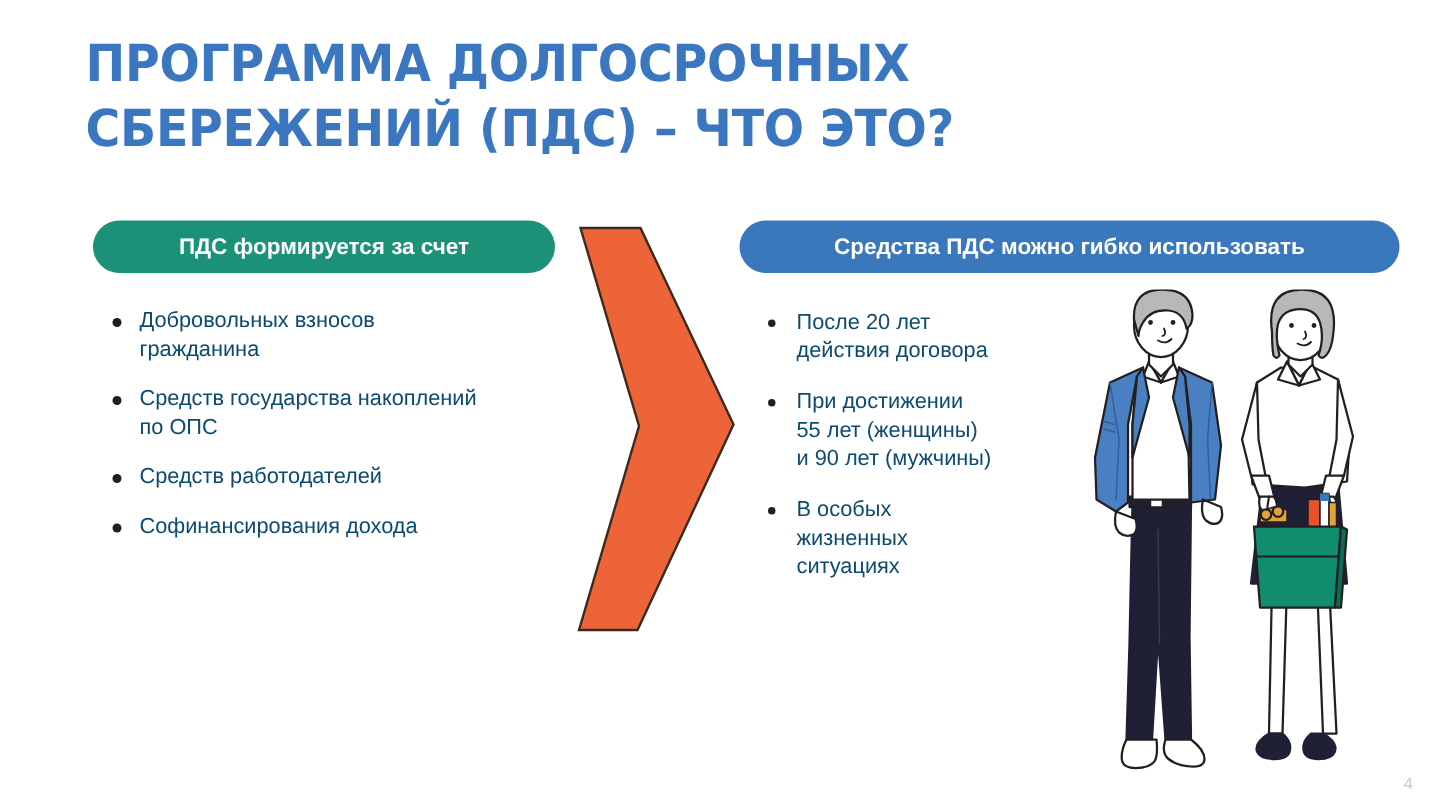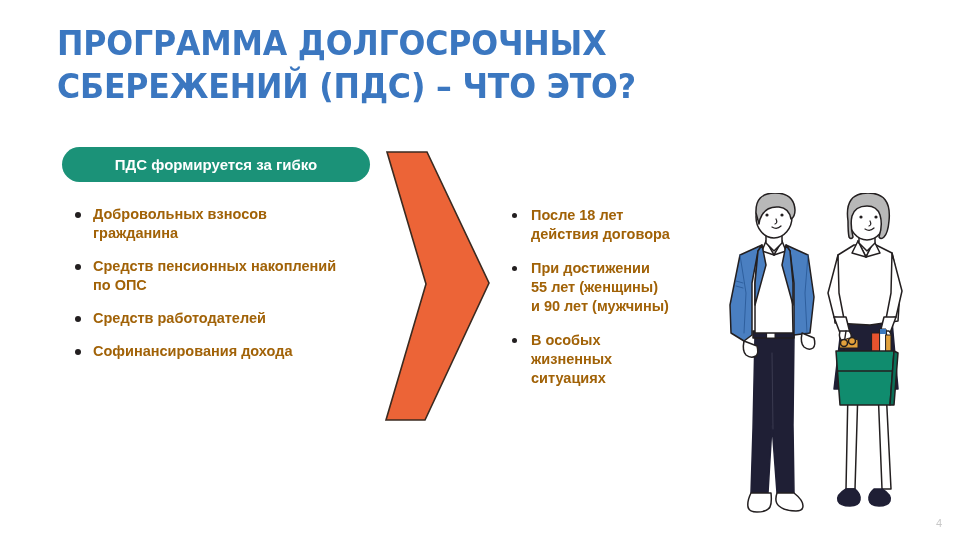--- a/index.html
+++ b/index.html
@@ -64,22 +64,21 @@
     height: 35px;
     background: #3A78BE;
   }
 
   
   .bullets {
     position: absolute;
     list-style: none;
     margin: 0;
     padding: 0;
-    color: #a16207;
-    font-weight: bold;
+    color: #0c4a6e;
   }
   .bullets li {
     position: relative;
     padding-left: 21px;
     white-space: pre-line;
   }
   .bullets li::before {
     content: "";
     position: absolute;
     left: 3px;
@@ -140,35 +139,38 @@
 </style>
 </head>
 <body>
 
 <div class="slide">
 
   <div class="title">ПРОГРАММА ДОЛГОСРОЧНЫХ
 СБЕРЕЖЕНИЙ (ПДС) – ЧТО ЭТО?</div>
 
   <div class="pill pill-green">
-    <span>ПДС формируется за гибко</span>
+    <span>ПДС формируется за счет</span>
   </div>
 
+  <div class="pill pill-blue">
+    <span>Средства ПДС можно гибко использовать</span>
+  </div>
 
   <ul class="bullets bullets-left">
     <li>Добровольных взносов
 гражданина</li>
-    <li>Средств пенсионных накоплений
+    <li>Средств государства накоплений
 по ОПС</li>
     <li>Средств работодателей</li>
     <li>Софинансирования дохода</li>
   </ul>
 
   <ul class="bullets bullets-right">
-    <li>После 18 лет
+    <li>После 20 лет
 действия договора</li>
     <li>При достижении
 55 лет (женщины)
 и 90 лет (мужчины)</li>
     <li>В особых
 жизненных
 ситуациях</li>
   </ul>
 
   <svg class="chevron" viewBox="0 0 116 276">

